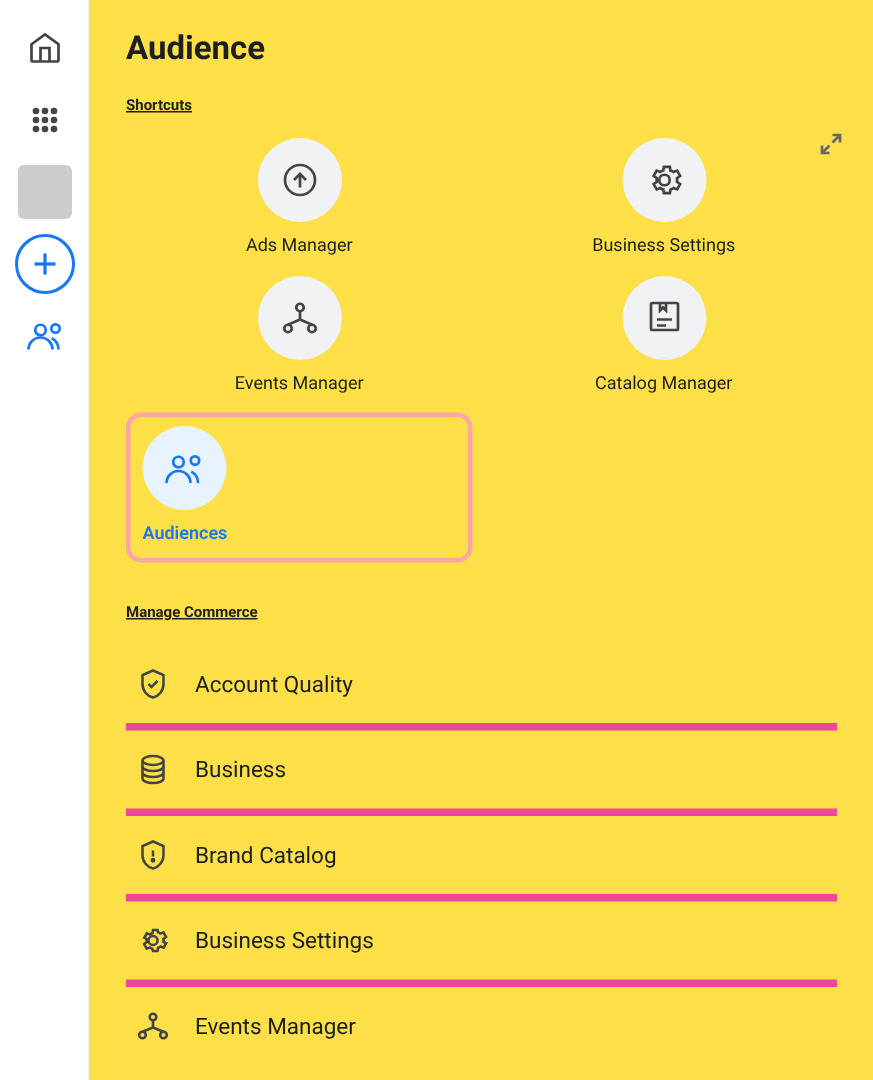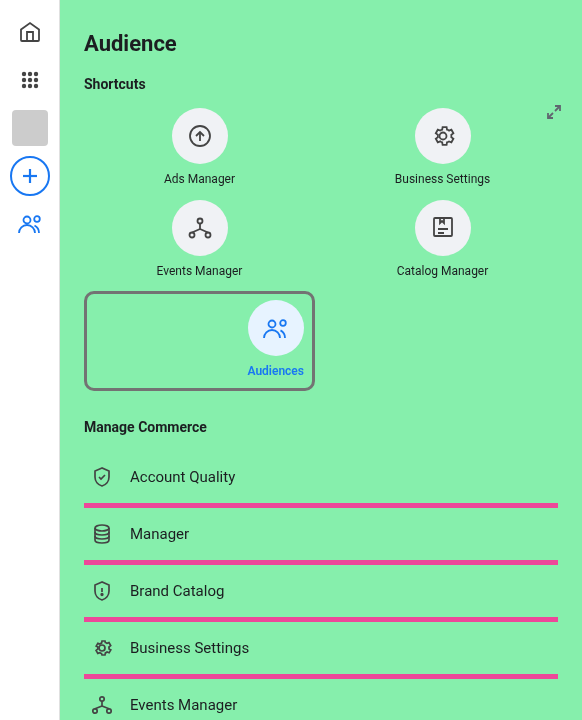--- a/index.html
+++ b/index.html
@@ -39,38 +39,39 @@
     .sidebar-avatar {
       width: 36px;
       height: 36px;
       background: #ccc;
       border-radius: 4px;
     }
 
     
     .main {
       flex: 1;
-      background: #86efac;
-      padding: 31px 24px;
+      background: #fde047;
+      padding: 20px 24px;
       overflow-y: auto;
     }
 
     .page-title {
       font-size: 22px;
       font-weight: 700;
       color: #1c1e21;
       margin-bottom: 20px;
     }
 
     
     .section-label {
-      font-size: 14px;
+      font-size: 10px;
       font-weight: 700;
       color: #1c1e21;
       margin-bottom: 16px;
+      text-decoration: underline;
     }
 
     .shortcuts-grid {
       display: grid;
       grid-template-columns: repeat(2, 1fr);
       gap: 12px;
       margin-bottom: 28px;
       position: relative;
     }
 
@@ -105,26 +106,26 @@
 
     .shortcut-label {
       font-size: 12px;
       color: #1c1e21;
       text-align: center;
       line-height: 1.3;
     }
 
     
     .audiences-wrapper {
-      border: 3px solid #737373;
+      border: 3px solid #fca5a5;
       border-radius: 10px;
       padding: 6px 8px 8px 8px;
       display: flex;
       flex-direction: column;
-      align-items: flex-end;
+      align-items: flex-start;
       gap: 8px;
       cursor: pointer;
     }
 
     .audiences-icon-box {
       width: 56px;
       height: 56px;
       background: #e7f3ff;
       border-radius: 50%;
       display: flex;
@@ -321,21 +322,21 @@
 
       <li class="manage-item">
         <div class="manage-item-icon">
           <svg width="22" height="22" viewBox="0 0 22 22" fill="none" stroke="#444" stroke-width="1.7">
             <ellipse cx="11" cy="5" rx="7" ry="3"></ellipse>
             <path d="M4 5v4c0 1.7 3.1 3 7 3s7-1.3 7-3V5"></path>
             <path d="M4 9v4c0 1.7 3.1 3 7 3s7-1.3 7-3V9"></path>
             <path d="M4 13v4c0 1.7 3.1 3 7 3s7-1.3 7-3v-4"></path>
           </svg>
         </div>
-        <span class="manage-item-label">Manager</span>
+        <span class="manage-item-label">Business</span>
       </li>
 
       <li class="manage-item">
         <div class="manage-item-icon">
           <svg width="22" height="22" viewBox="0 0 22 22" fill="none" stroke="#444" stroke-width="1.7">
             <path d="M11 2L4 5v6c0 4.5 3 8 7 9 4-1 7-4.5 7-9V5z"></path>
             <line x1="11" y1="8" x2="11" y2="12"></line>
             <circle cx="11" cy="14.5" r="0.8" fill="#444"></circle>
           </svg>
         </div>

